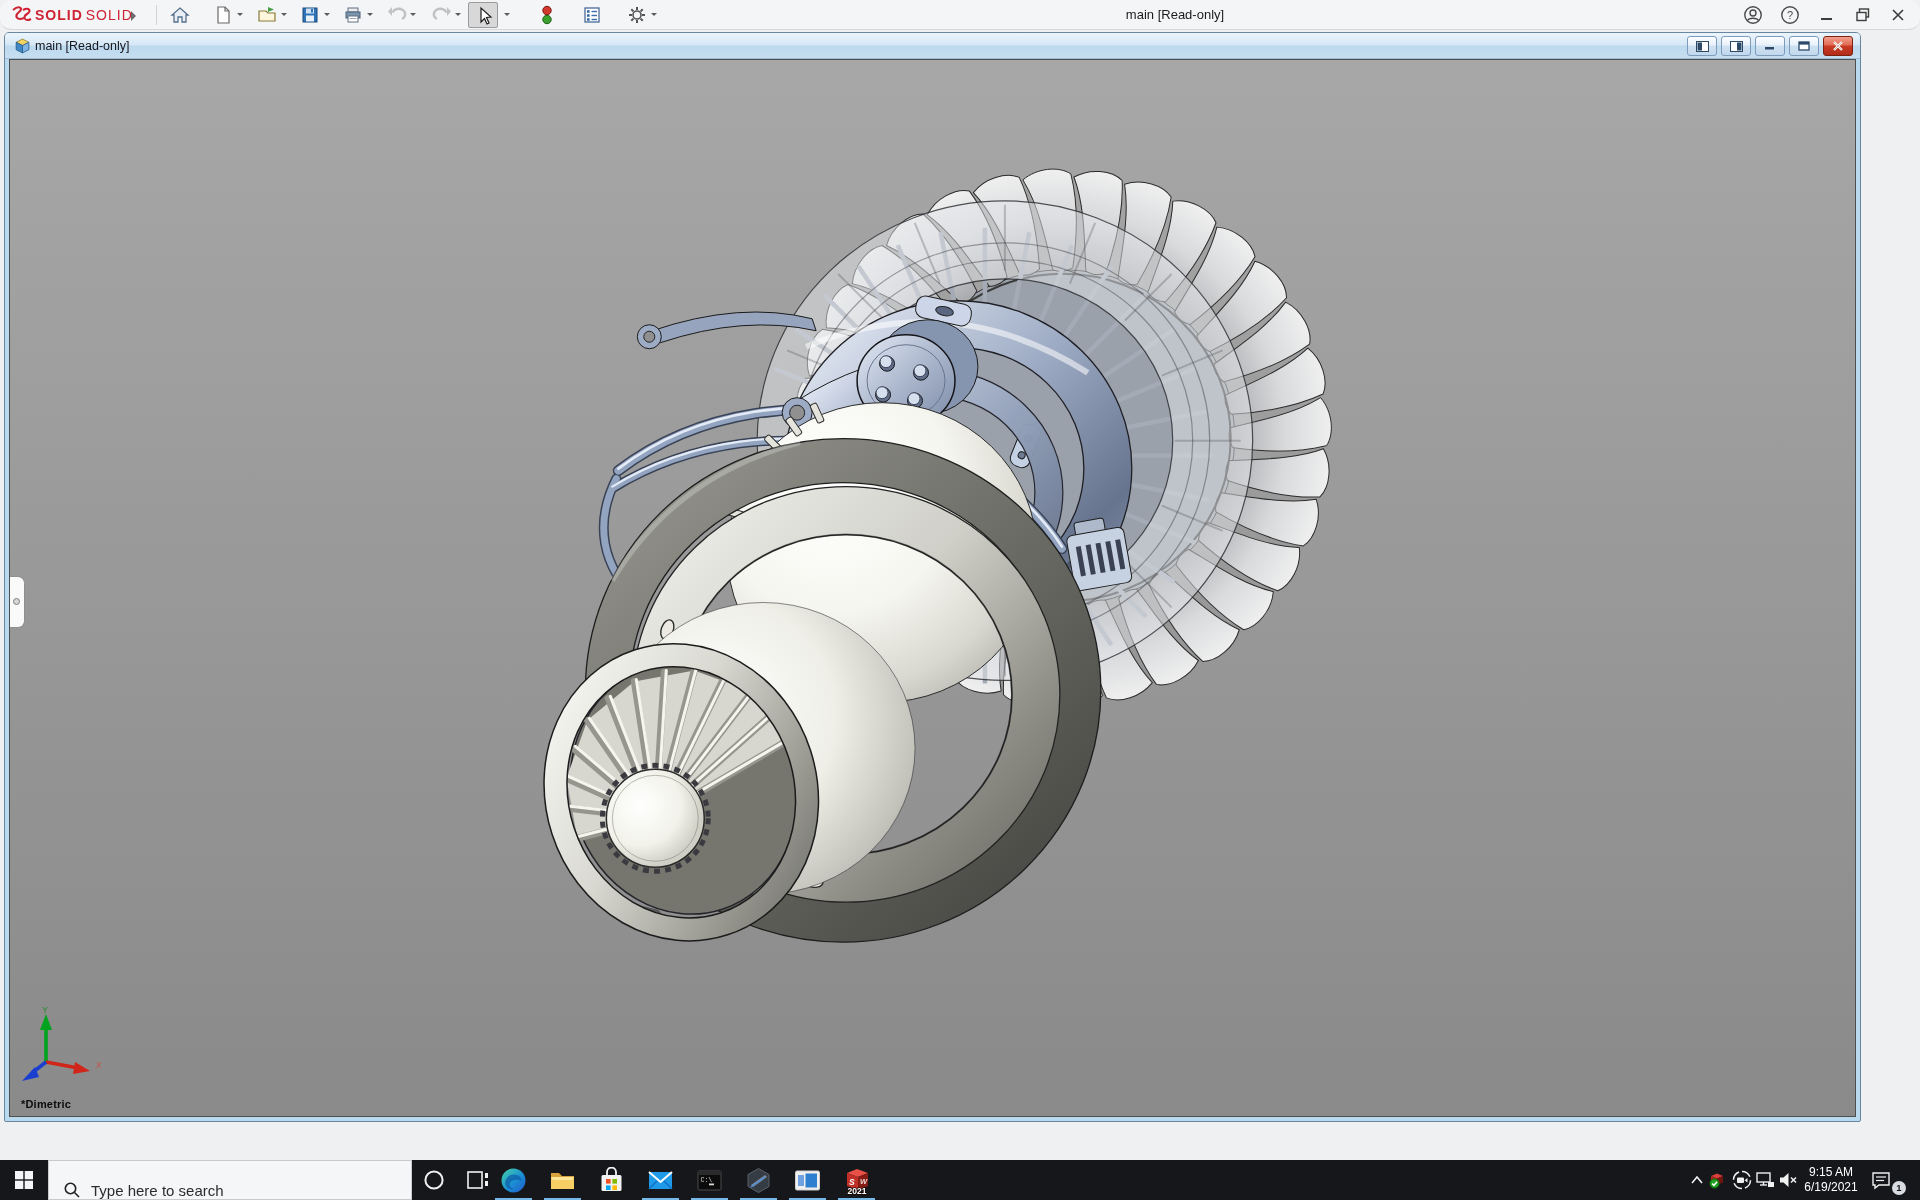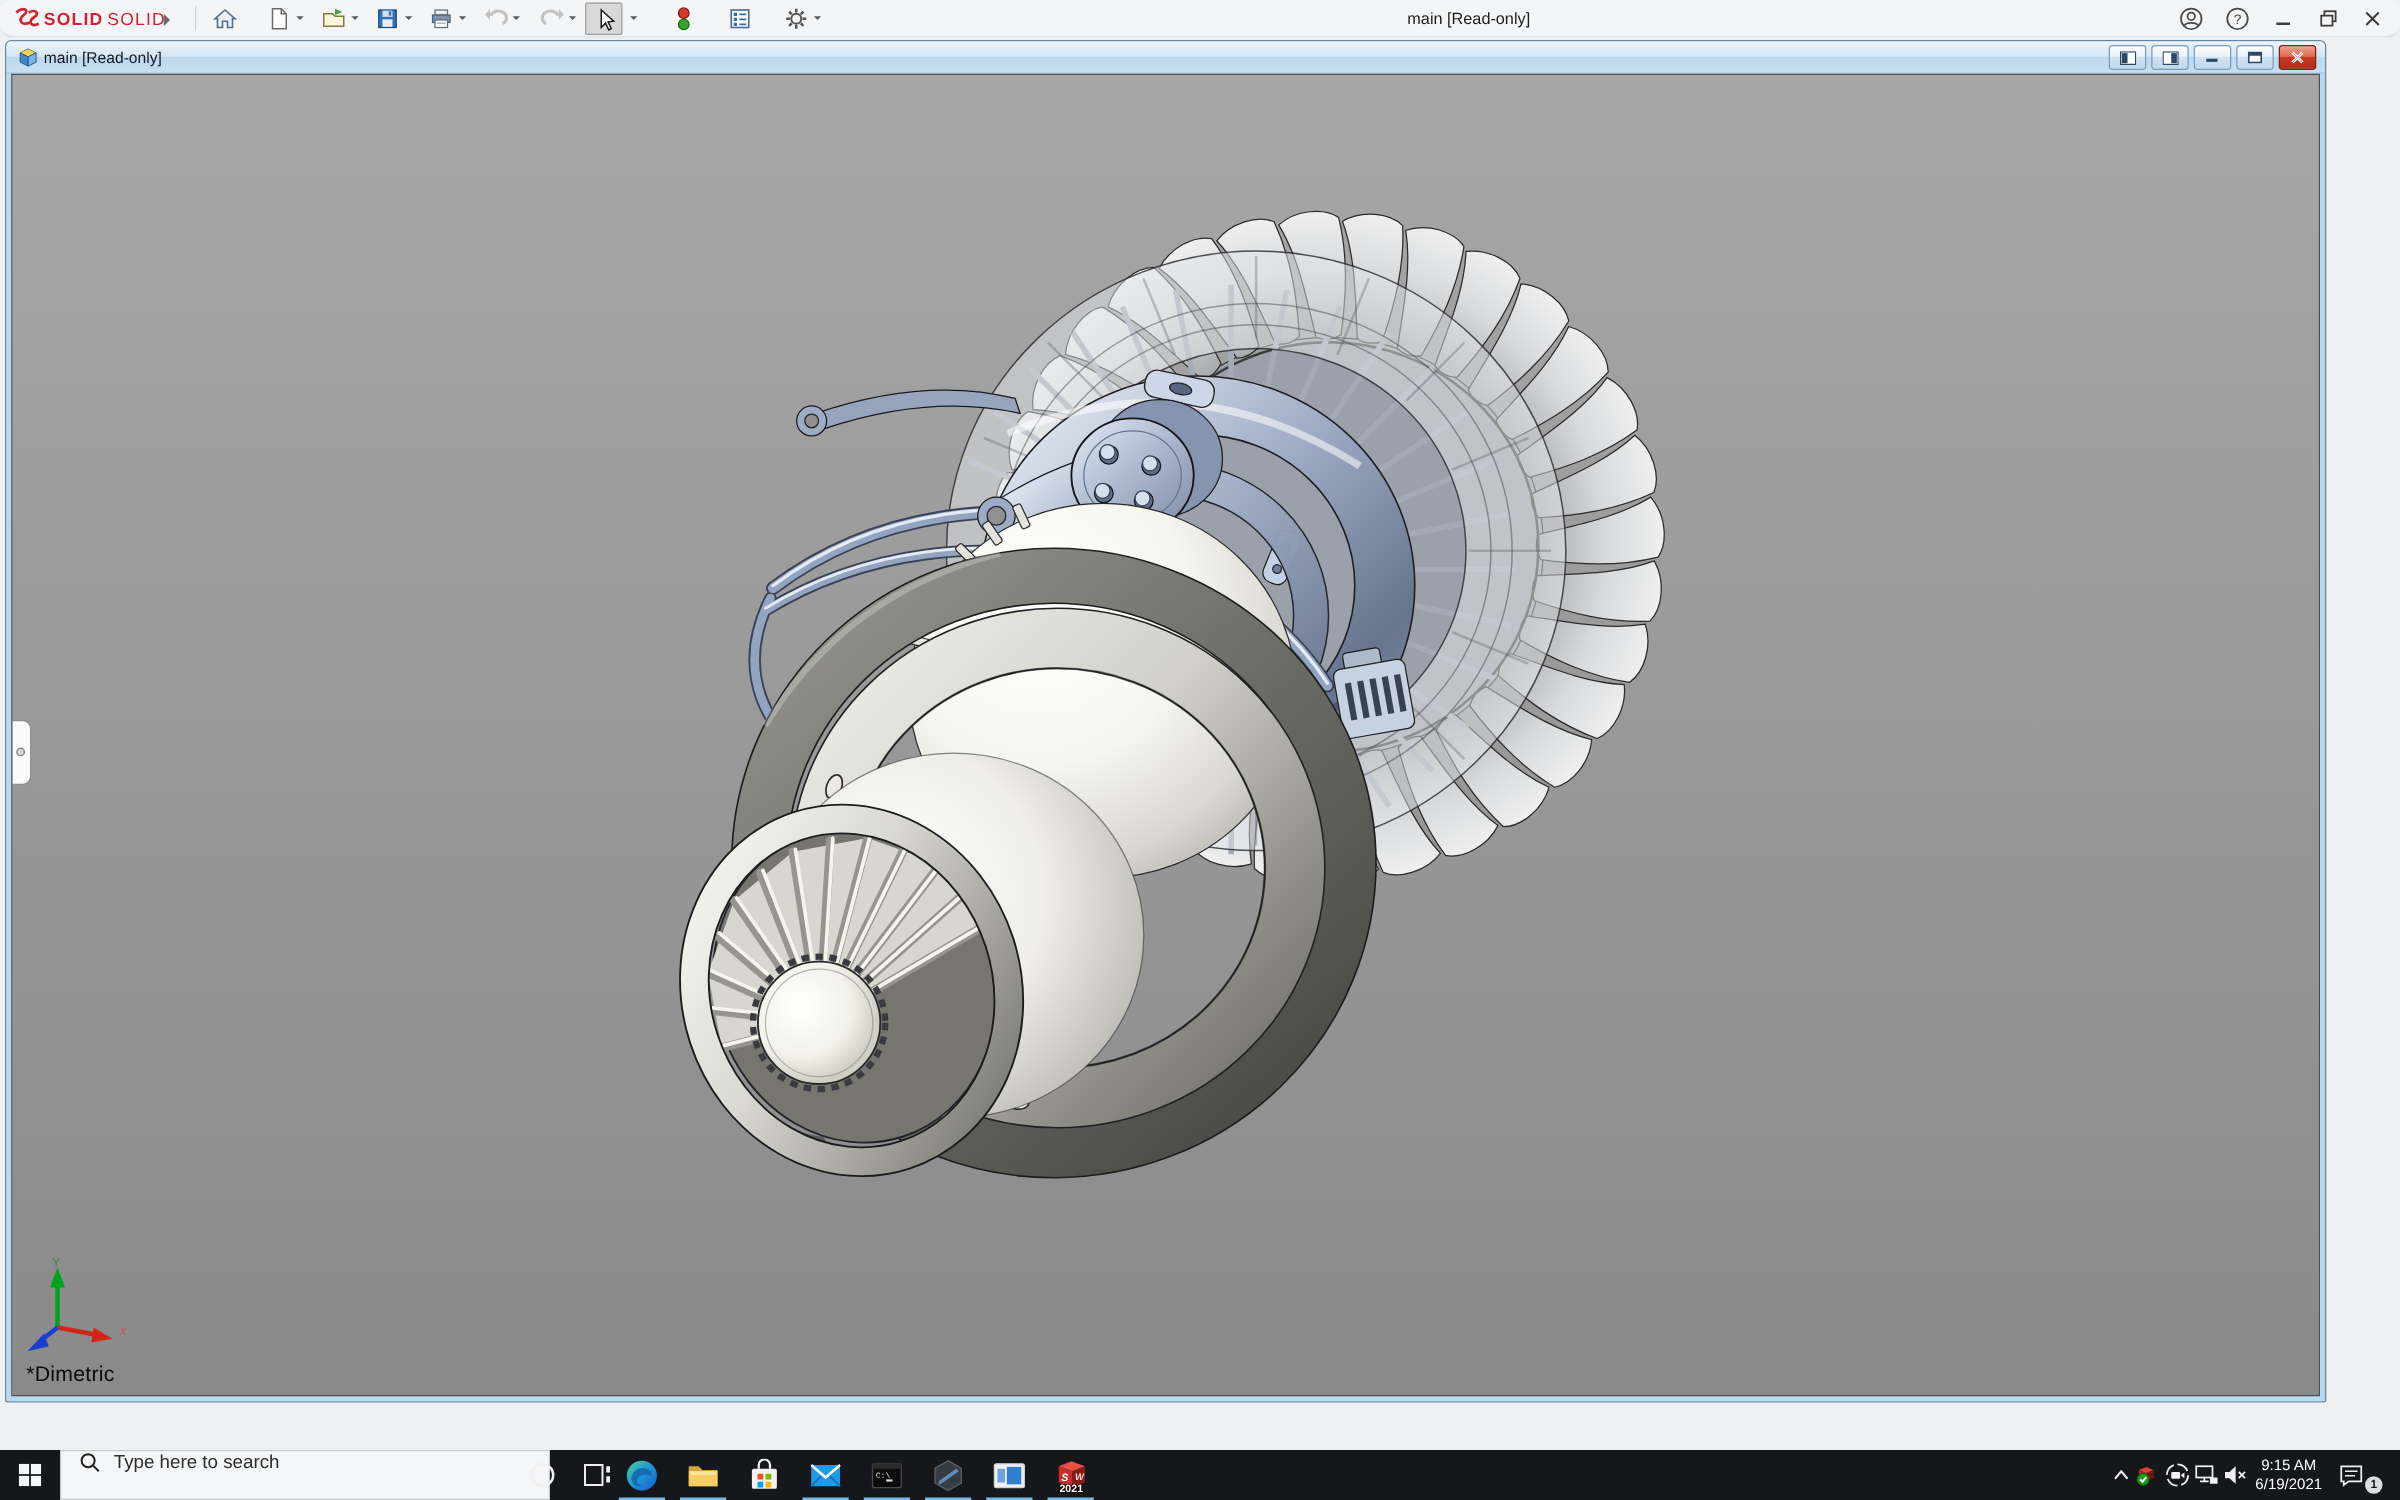--- a/index.html
+++ b/index.html
@@ -25,27 +25,27 @@
   .doc-title { position:absolute; left:30px; top:6px; font-size:12.5px; color:#16161c; }
   .doc-ic { position:absolute; left:9px; top:5px; width:17px; height:17px; }
   .doc-btn { position:absolute; top:3px; width:30px; height:20px; border:1px solid #7d9cbc; border-radius:3px;
     background:linear-gradient(#fdfeff, #e8f1fa 45%, #cfe2f2 50%, #c2d8ec); display:flex; align-items:center; justify-content:center; }
   .doc-btn.close { background:linear-gradient(#f2a08e, #e06a52 45%, #c93a24 50%, #b22c18); border-color:#7e1f10; }
   .doc-client { position:absolute; left:0; top:26px; right:0; bottom:0; background:#b8d9ee; border-radius:0 0 2px 2px; }
   .viewport { position:absolute; left:4px; right:4px; top:0; bottom:4px; background:linear-gradient(#a7a7a7, #8a8a8a); border:1px solid #4e4e4e; overflow:hidden; }
   .model-svg { position:absolute; left:0; top:0; width:100%; height:100%; }
   .side-tab { position:absolute; left:0; top:516px; width:15px; height:52px; background:#fafafa; border:1px solid #8f8f8f; border-left:none; border-radius:0 7px 7px 0; }
   .side-tab .dot { position:absolute; left:3px; top:21px; width:7px; height:7px; border-radius:50%; background:#d6d6d6; border:1px solid #7f7f7f; }
-  .orientation { position:absolute; left:11px; bottom:6px; font-size:17px; font-weight:400; color:#0c0c0c; letter-spacing:.2px; }
+  .orientation { position:absolute; left:11px; bottom:6px; font-size:11px; font-weight:700; color:#0c0c0c; letter-spacing:.2px; }
   .triad { position:absolute; left:10px; bottom:28px; width:96px; height:84px; }
 
   
   .taskbar { position:absolute; left:0; top:1160px; width:1920px; height:40px; background:#15171b; }
   .start { position:absolute; left:0; top:0; width:48px; height:40px; display:flex; align-items:center; justify-content:center; }
-  .searchbox { position:absolute; left:48px; top:0; width:392px; height:40px; background:#f5f6f7; display:flex; align-items:flex-start; border:1px solid #c8cacc; }
+  .searchbox { position:absolute; left:48px; top:0; width:364px; height:40px; background:#f5f6f7; display:flex; align-items:flex-end; border:1px solid #c8cacc; }
   .searchbox svg { margin-left:14px; }
   .searchbox input { flex:1; margin-left:10px; border:none; outline:none; background:transparent; font-size:15px; color:#1d1d1d; font-family:"Liberation Sans",sans-serif; }
   .searchbox input::placeholder { color:#2c2c2c; opacity:1; }
   .tbtn { position:absolute; top:0; width:44px; height:40px; display:flex; align-items:center; justify-content:center; }
   .tb-app { position:absolute; top:0; width:47px; height:40px; display:flex; align-items:center; justify-content:center; }
   .tb-underline { position:absolute; bottom:0; left:5px; width:37px; height:2.5px; background:#76b9e8; }
   .tray-ic { position:absolute; top:0; width:26px; height:40px; display:flex; align-items:center; justify-content:center; }
   .clock { position:absolute; left:1800px; top:5px; width:62px; height:30px; color:#ffffff; font-size:12px; text-align:center; line-height:15px; }
   .badge { position:absolute; left:1892px; top:1181px; width:14px; height:14px; border-radius:50%; background:#d9dde2; color:#15171b; font-size:9.5px; font-weight:700; text-align:center; line-height:14px; z-index:3; }
 </style>

